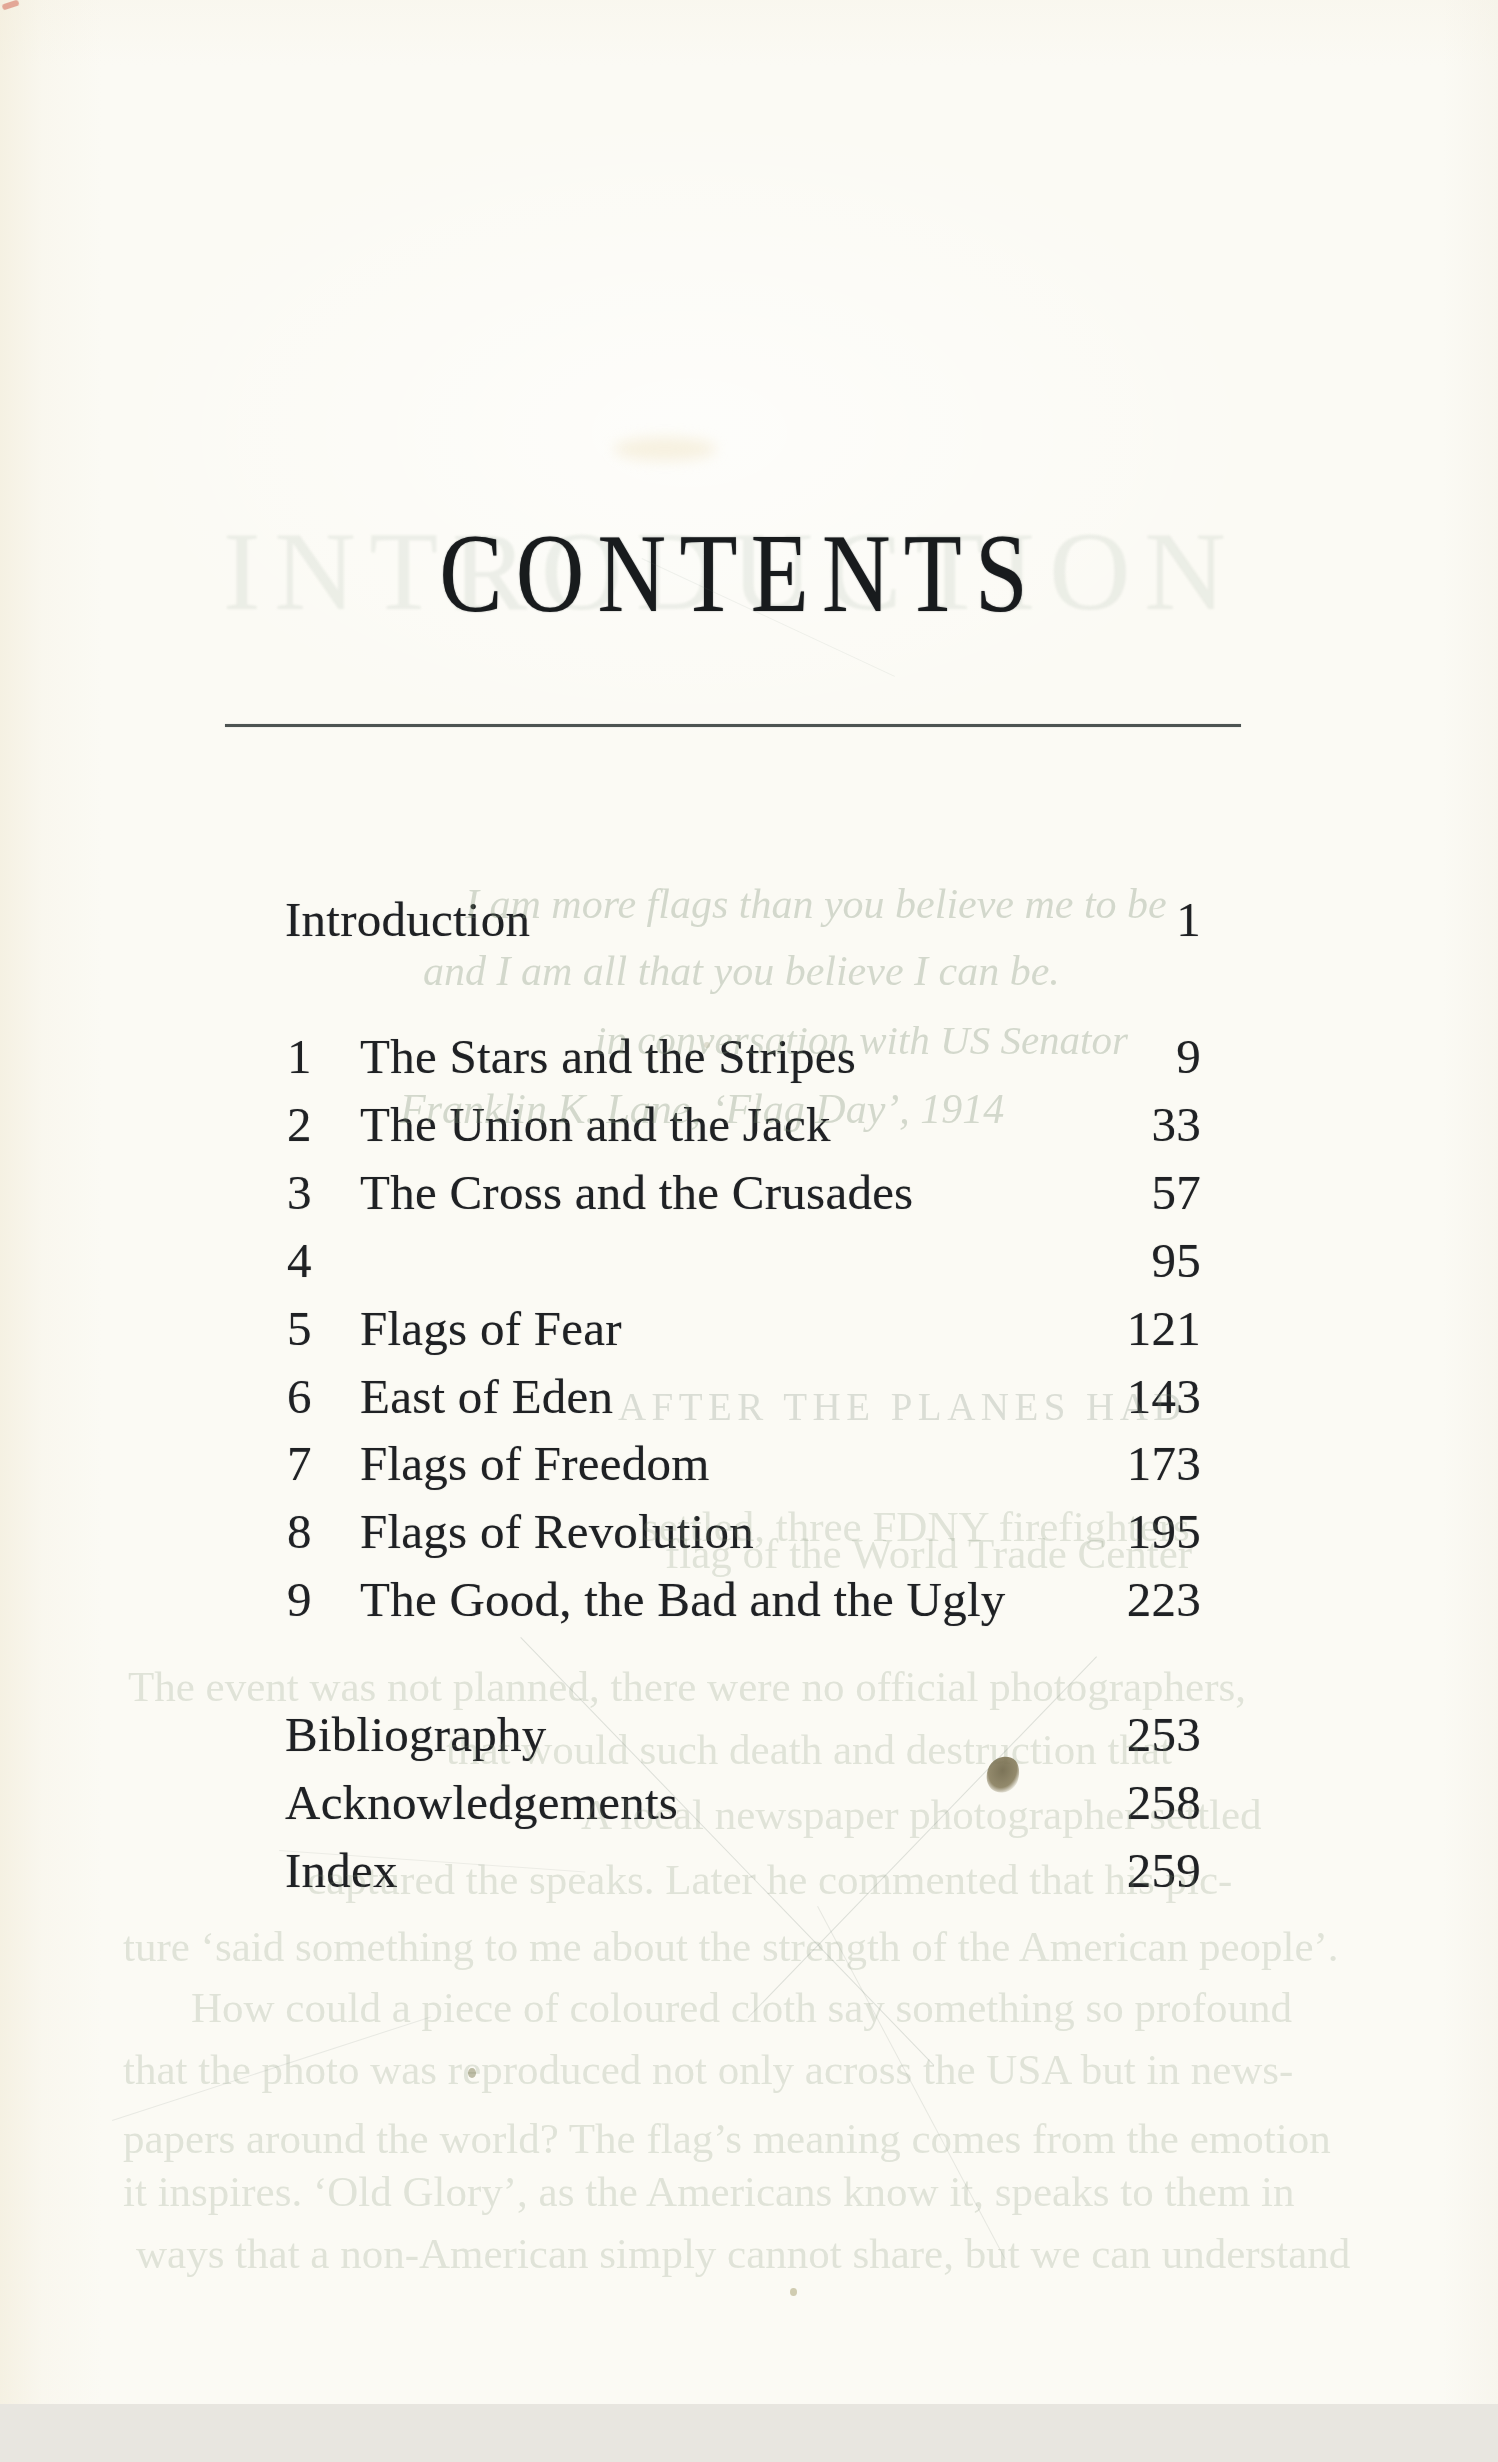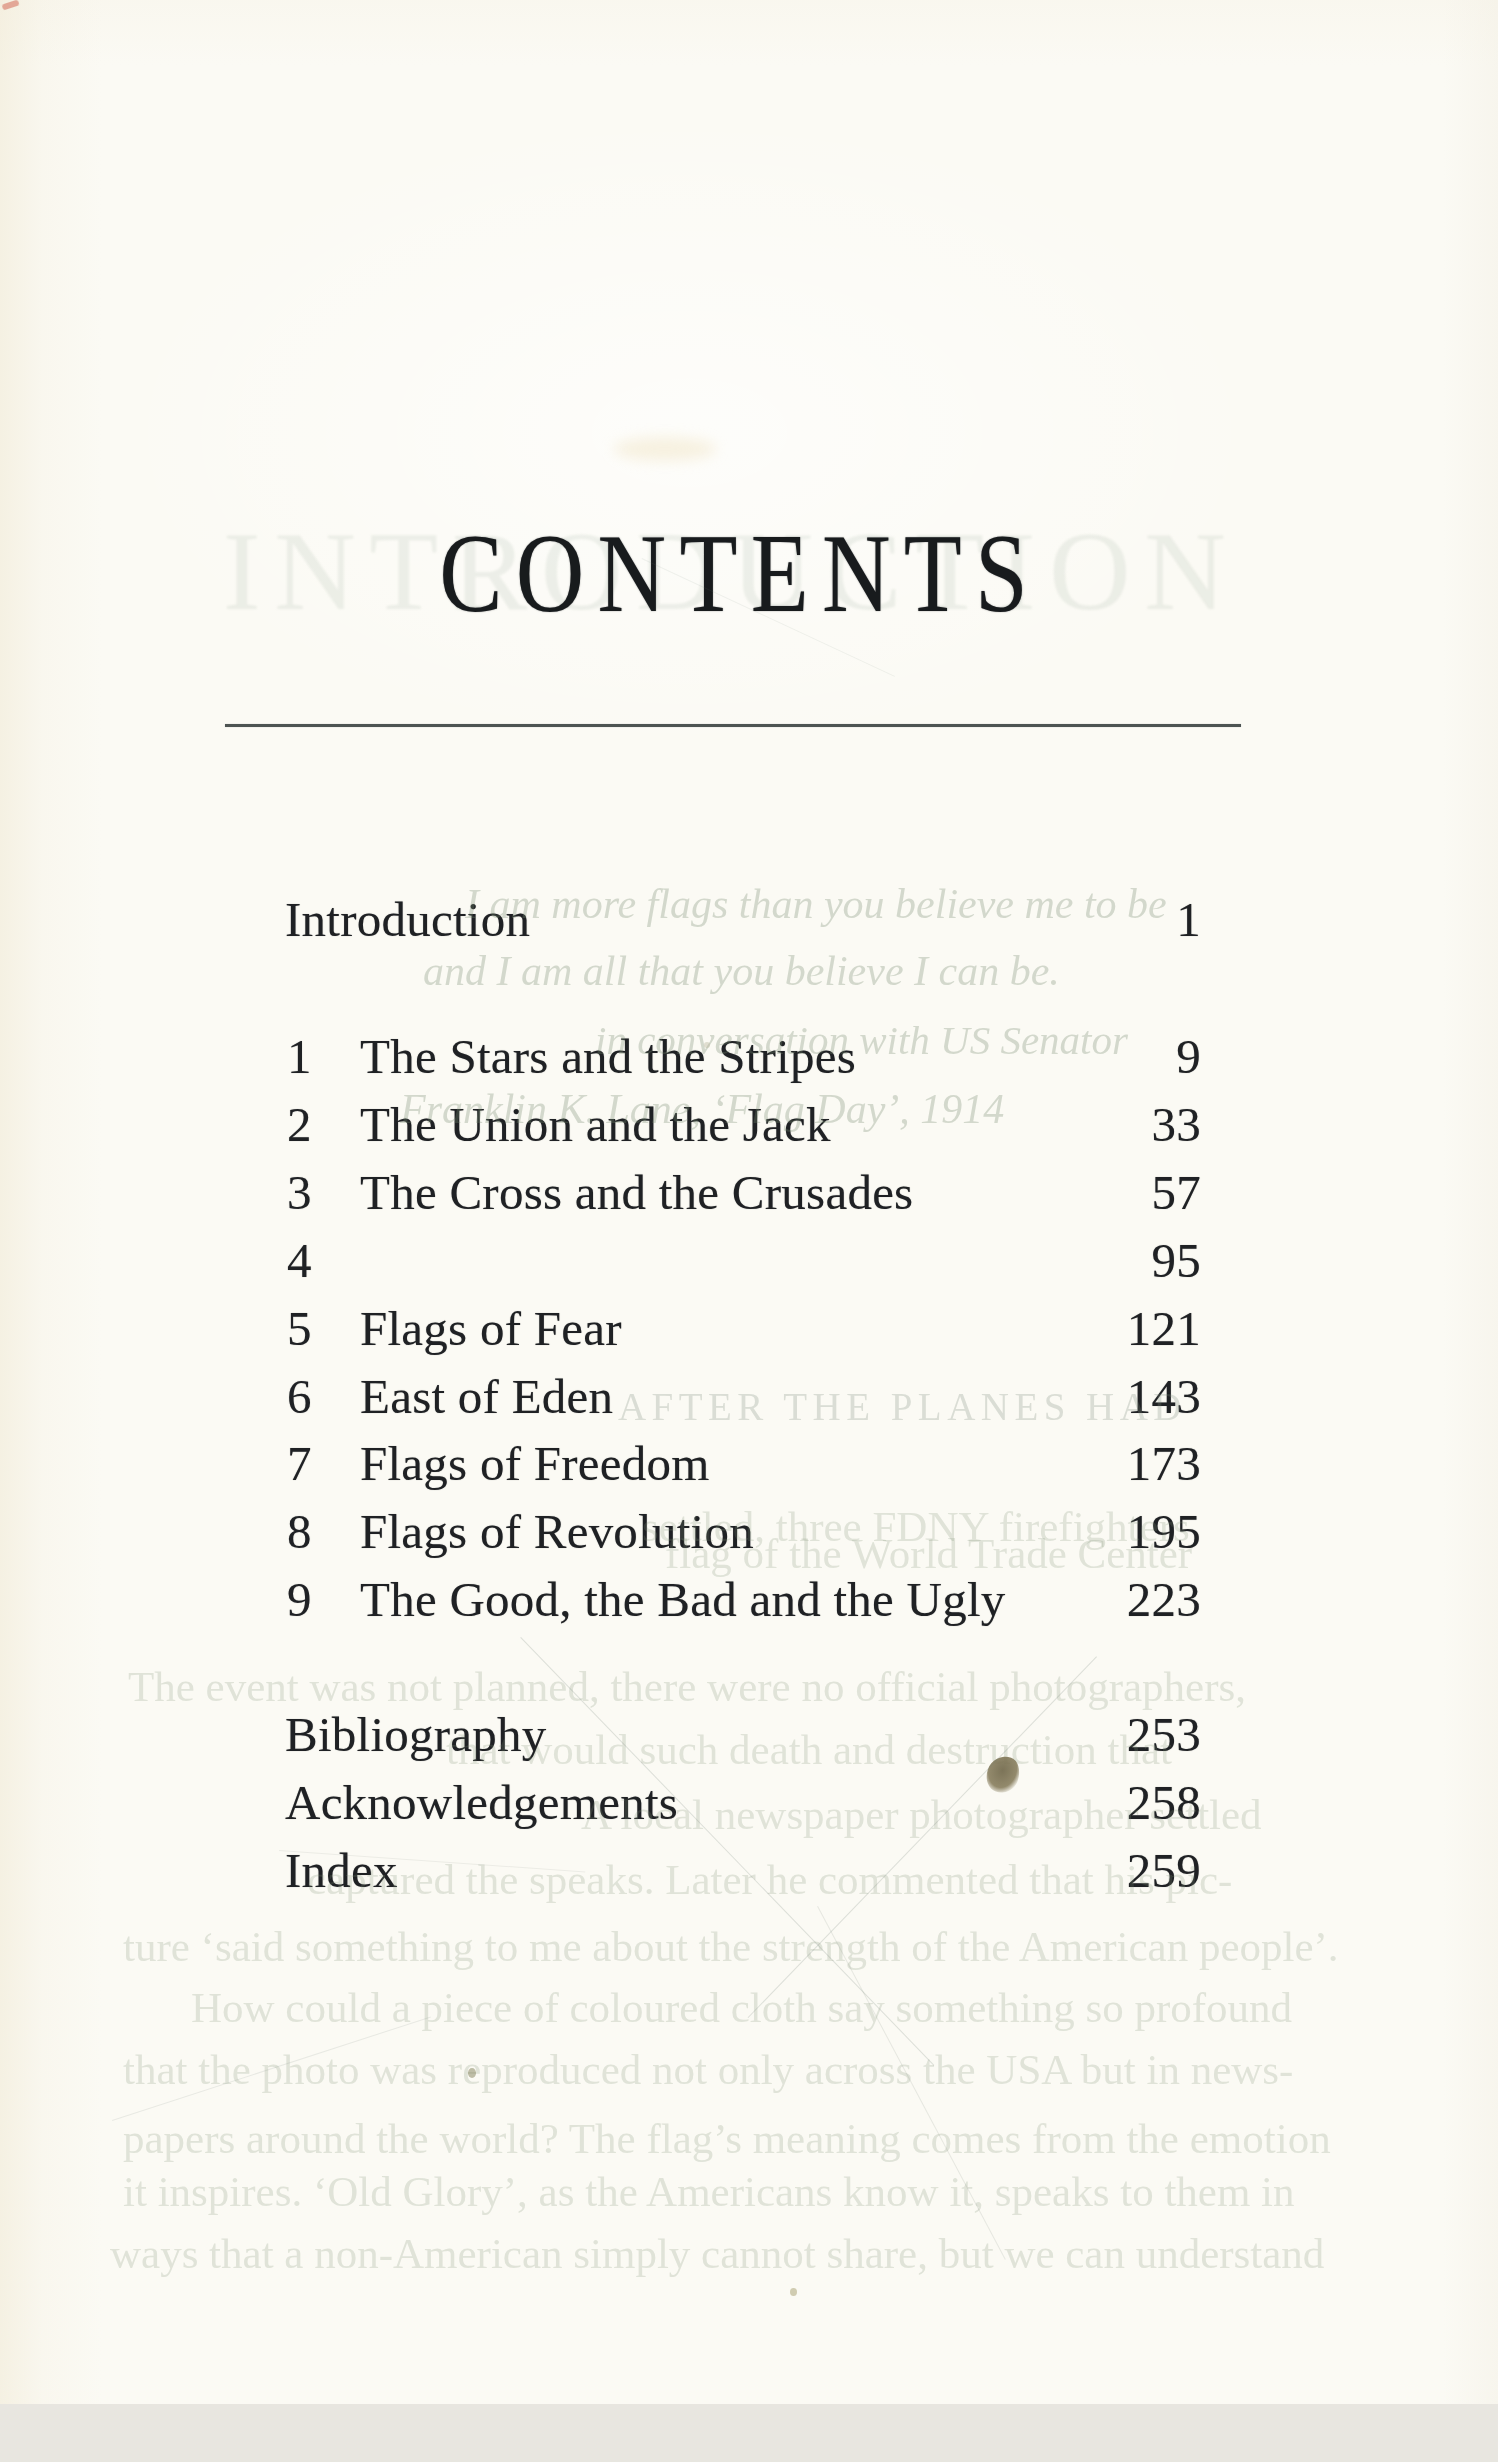--- a/index.html
+++ b/index.html
@@ -172,21 +172,21 @@
       <div class="ghost serif" style="left: 665px; top: 1532px; font-size: 43px;">flag of the World Trade Center</div>
       <div class="ghost serif" style="left: 128px; top: 1665px; font-size: 43px;">The event was not planned, there were no official photographers,</div>
       <div class="ghost serif" style="left: 446px; top: 1728px; font-size: 43px;">that would such death and destruction that</div>
       <div class="ghost serif" style="left: 581px; top: 1793px; font-size: 43px;">A local newspaper photographer settled</div>
       <div class="ghost serif" style="left: 307px; top: 1858px; font-size: 43px;">captured the speaks. Later he commented that his pic-</div>
       <div class="ghost serif" style="left: 123px; top: 1925px; font-size: 43px;">ture ‘said something to me about the strength of the American people’.</div>
       <div class="ghost serif" style="left: 191px; top: 1986px; font-size: 43px;">How could a piece of coloured cloth say something so profound</div>
       <div class="ghost serif" style="left: 123px; top: 2048px; font-size: 43px;">that the photo was reproduced not only across the USA but in news-</div>
       <div class="ghost serif" style="left: 123px; top: 2109px; font-size: 43px; margin-top: 8px;">papers around the world? The flag’s meaning comes from the emotion</div>
       <div class="ghost serif" style="left: 123px; top: 2170px; font-size: 43px;">it inspires. ‘Old Glory’, as the Americans know it, speaks to them in</div>
-      <div class="ghost serif" style="left: 110px; top: 2232px; font-size: 43px;">ways that a non-American simply cannot share, but we can understand</div>
+      <div class="ghost serif" style="left: 136px; top: 2232px; font-size: 43px;">ways that a non-American simply cannot share, but we can understand</div>
     </div>
 
   <div class="smudge"></div>
   <div class="speck s1"></div>
   <div class="speck s2"></div>
   <div class="speck s3"></div>
   <div class="red-mark"></div>
   <div class="scratch c1"></div>
   <div class="scratch c2"></div>
   <div class="scratch c3"></div>

